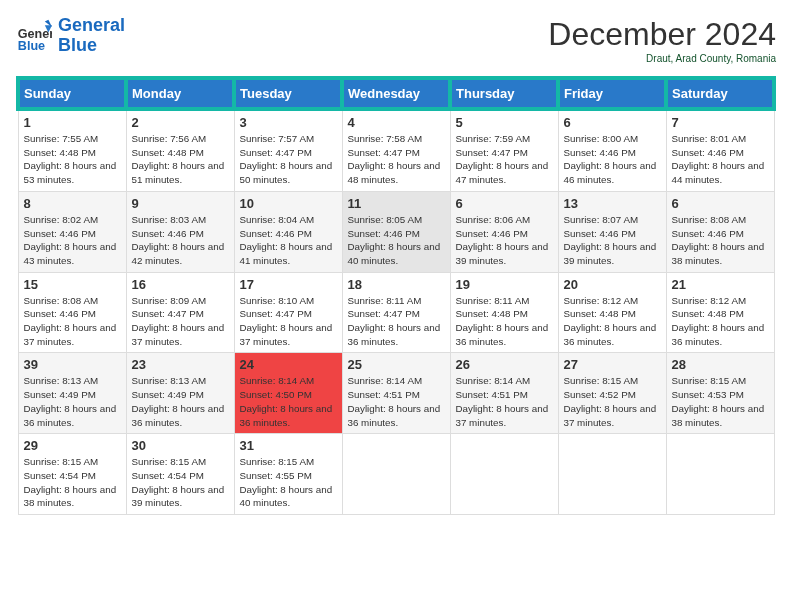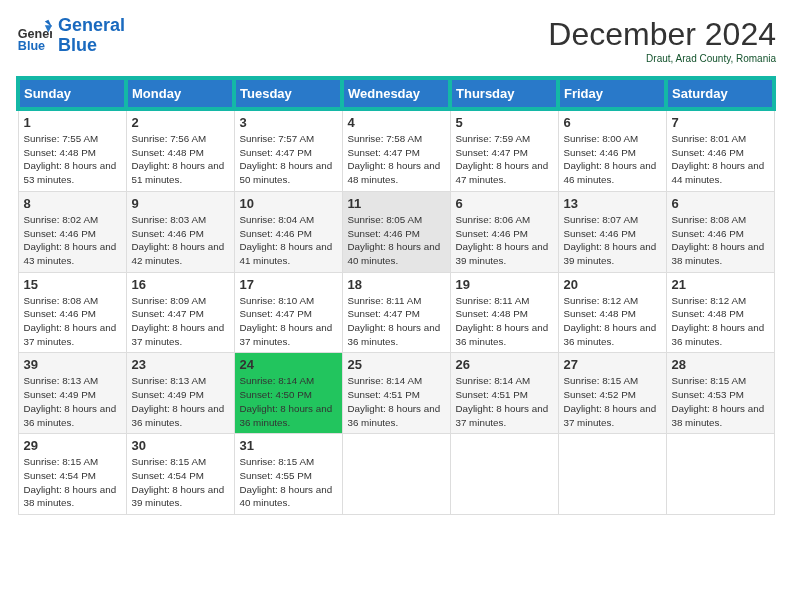--- a/index.html
+++ b/index.html
@@ -307,21 +307,21 @@
           </div>
         </td>
         <td style="background: rgb(245, 245, 245);">
           <span class="day-num">23</span>
           <div class="day-detail">
             Sunrise: 8:13 AM<br>
             Sunset: 4:49 PM<br>
             Daylight: 8 hours and 36 minutes.
           </div>
         </td>
-        <td style="background: #22c55e;">
+        <td style="background: #ef4444;">
           <span class="day-num">24</span>
           <div class="day-detail">
             Sunrise: 8:14 AM<br>
             Sunset: 4:50 PM<br>
             Daylight: 8 hours and 36 minutes.
           </div>
         </td>
         <td style="background: rgb(245, 245, 245);">
           <span class="day-num">25</span>
           <div class="day-detail">

